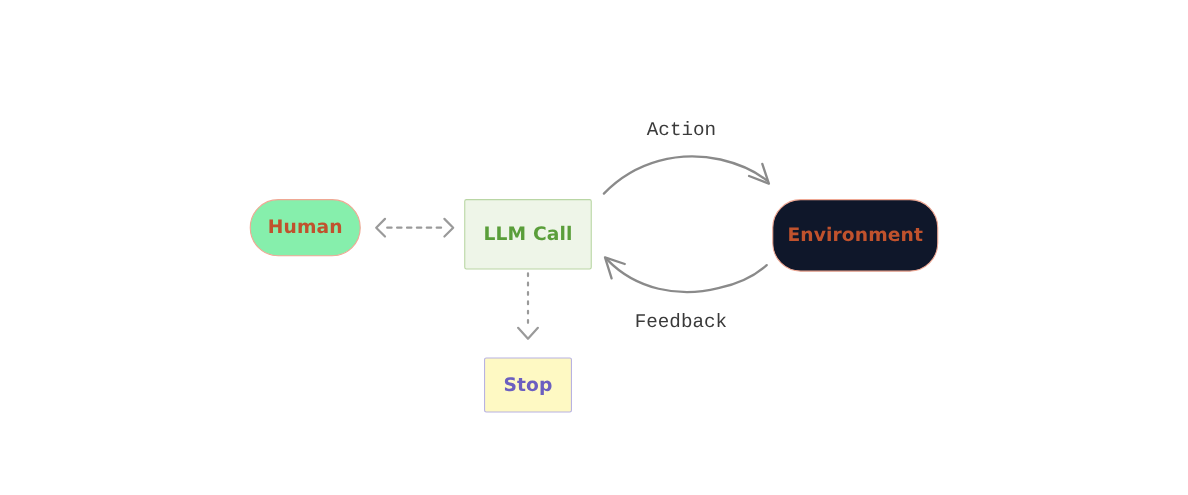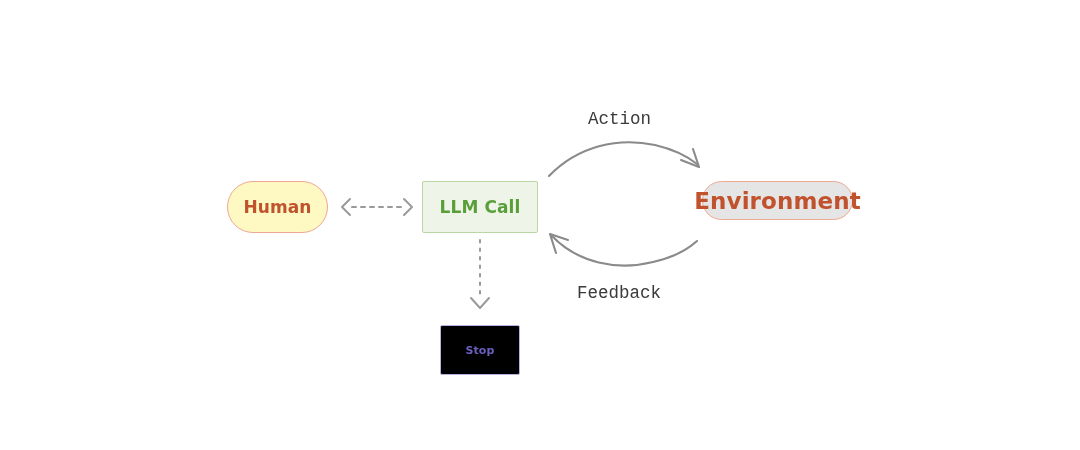--- a/index.html
+++ b/index.html
@@ -43,64 +43,64 @@
     letter-spacing: 0.1px;
     white-space: nowrap;
   }
 
   
   .node-human {
     left: 227px;
     top: 181px;
     width: 101px;
     height: 52px;
-    background: #fef9c3;
+    background: #86efac;
     border: 1.4px solid #efa894;
     border-radius: 26px;
     color: #c0522d;
     font-size: 17px;
   }
 
   
   .node-environment {
     left: 702px;
     top: 181px;
     width: 151px;
-    height: 39px;
-    background: #e5e5e5;
+    height: 66px;
+    background: #0f172a;
     border: 1.4px solid #efa894;
     border-radius: 26px;
     color: #c0522d;
-    font-size: 23px;
+    font-size: 17px;
   }
 
   
   .node-llm {
     left: 422px;
     top: 181px;
     width: 116px;
-    height: 52px;
+    height: 64px;
     background: #eef5e8;
     border: 1.4px solid #b9d6a4;
     border-radius: 2px;
     color: #5a9e3a;
     font-size: 17px;
   }
 
   
   .node-stop {
     left: 440px;
     top: 325px;
     width: 80px;
     height: 50px;
-    background: #000000;
+    background: #fef9c3;
     border: 1.4px solid #b8b2e2;
     border-radius: 2px;
     color: #6b5fc0;
-    font-size: 11px;
+    font-size: 17px;
     align-items: center;
   }
 
   
   .edge-label {
     position: absolute;
     color: #3a3a3a;
     font-size: 17.5px;
     font-weight: normal;
     white-space: nowrap;

